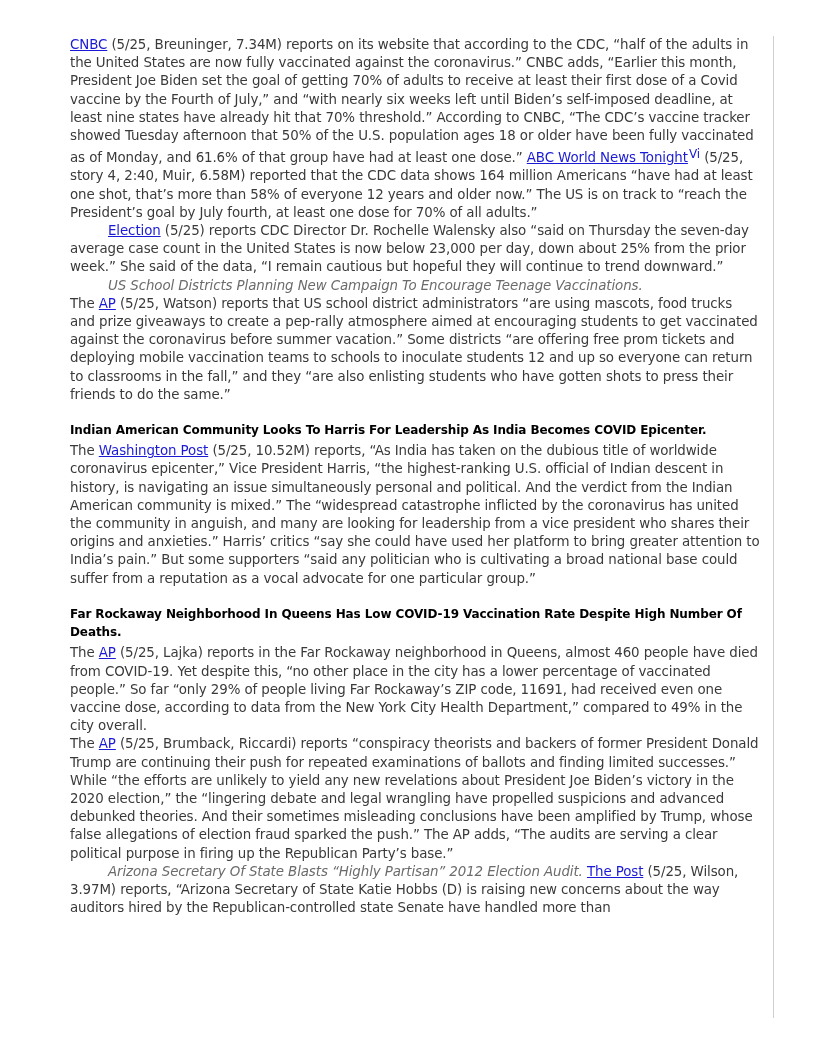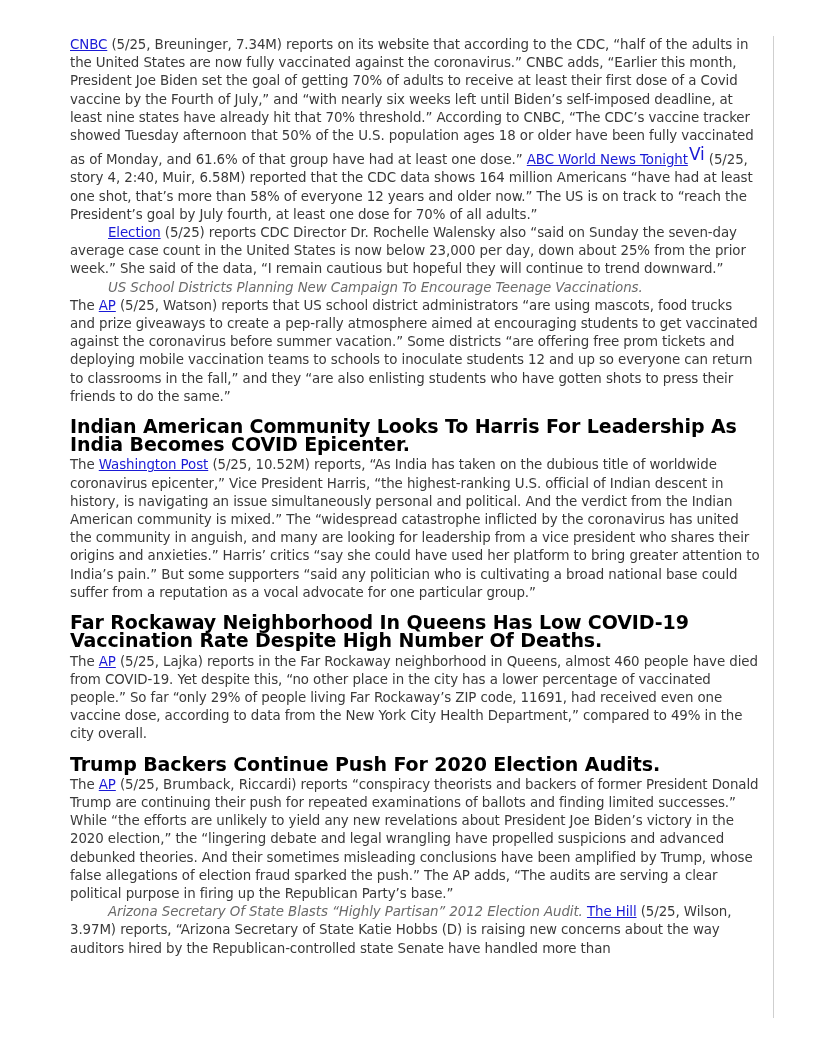--- a/index.html
+++ b/index.html
@@ -6,44 +6,43 @@
   body { width: 816px; height: 1056px; position: relative; overflow: hidden; }
   .page {
     position: absolute; left: 70px; top: 36px; width: 690px;
     font-family: "DejaVu Sans", sans-serif; font-size: 13.4px; line-height: 18.2px;
     color: #3a3a3a; letter-spacing: -0.1px;
   }
   .rule { position: absolute; left: 773px; top: 36px; width: 1px; height: 982px; background: #cfcfcf; }
   p { margin: 0; }
   .indent { text-indent: 38px; }
   a { color: #1a1ad6; }
-  .sup { font-size: 17px; color: #1a1ad6; vertical-align: 4px; margin-left: 1px; }
+  .sup { font-size: 12px; color: #1a1ad6; vertical-align: 4px; margin-left: 1px; }
   .subhead { font-weight: normal; font-style: italic; color: #6b6b6b; }
   h3 {
-    margin: 11px 0 3px 0; font-size: 19px; line-height: 18.2px; font-weight: bold; color: #000;
+    margin: 17px 0 3px 0; font-size: 12px; line-height: 18.2px; font-weight: bold; color: #000;
   }
 </style>
 </head>
 <body>
 
 <div class="rule"></div>
 
 <div class="page">
 
   <p><a href="#">CNBC</a><span> (5/25, Breuninger, 7.34M) reports on its website that according to the CDC, “half of the adults in the United States are now fully vaccinated against the coronavirus.” CNBC adds, “Earlier this month, President Joe Biden set the goal of getting 70% of adults to receive at least their first dose of a Covid vaccine by the Fourth of July,” and “with nearly six weeks left until Biden’s self-imposed deadline, at least nine states have already hit that 70% threshold.” According to CNBC, “The CDC’s vaccine tracker showed Tuesday afternoon that 50% of the U.S. population ages 18 or older have been fully vaccinated as of Monday, and 61.6% of that group have had at least one dose.” </span><a href="#">ABC World News Tonight</a><span class="sup">Vi</span><span> (5/25, story 4, 2:40, Muir, 6.58M) reported that the CDC data shows 164 million Americans “have had at least one shot, that’s more than 58% of everyone 12 years and older now.” The US is on track to “reach the President’s goal by July fourth, at least one dose for 70% of all adults.”</span></p>
 
-  <p class="indent"><a href="#">Election</a><span> (5/25) reports CDC Director Dr. Rochelle Walensky also “said on Sunday the seven-day average case count in the United States is now below 23,000 per day, down about 25% from the prior week.” She said of the data, “I remain cautious but hopeful they will continue to trend downward.”</span></p>
+  <p class="indent"><a href="#">Election</a><span> (5/25) reports CDC Director Dr. Rochelle Walensky also “said on Thursday the seven-day average case count in the United States is now below 23,000 per day, down about 25% from the prior week.” She said of the data, “I remain cautious but hopeful they will continue to trend downward.”</span></p>
 
   <p class="indent"><span class="subhead">US School Districts Planning New Campaign To Encourage Teenage Vaccinations.</span></p>
   <p><span>The </span><a href="#">AP</a><span> (5/25, Watson) reports that US school district administrators “are using mascots, food trucks and prize giveaways to create a pep-rally atmosphere aimed at encouraging students to get vaccinated against the coronavirus before summer vacation.” Some districts “are offering free prom tickets and deploying mobile vaccination teams to schools to inoculate students 12 and up so everyone can return to classrooms in the fall,” and they “are also enlisting students who have gotten shots to press their friends to do the same.”</span></p>
 
   <h3>Indian American Community Looks To Harris For Leadership As India Becomes COVID Epicenter.</h3>
   <p><span>The </span><a href="#">Washington Post</a><span> (5/25, 10.52M) reports, “As India has taken on the dubious title of worldwide coronavirus epicenter,” Vice President Harris, “the highest-ranking U.S. official of Indian descent in history, is navigating an issue simultaneously personal and political. And the verdict from the Indian American community is mixed.” The “widespread catastrophe inflicted by the coronavirus has united the community in anguish, and many are looking for leadership from a vice president who shares their origins and anxieties.” Harris’ critics “say she could have used her platform to bring greater attention to India’s pain.” But some supporters “said any politician who is cultivating a broad national base could suffer from a reputation as a vocal advocate for one particular group.”</span></p>
 
   <h3>Far Rockaway Neighborhood In Queens Has Low COVID-19 Vaccination Rate Despite High Number Of Deaths.</h3>
   <p><span>The </span><a href="#">AP</a><span> (5/25, Lajka) reports in the Far Rockaway neighborhood in Queens, almost 460 people have died from COVID-19. Yet despite this, “no other place in the city has a lower percentage of vaccinated people.” So far “only 29% of people living Far Rockaway’s ZIP code, 11691, had received even one vaccine dose, according to data from the New York City Health Department,” compared to 49% in the city overall.</span></p>
 
-  <h3>Trump Backers Continue Push For 2020 Election Audits.</h3>
   <p><span>The </span><a href="#">AP</a><span> (5/25, Brumback, Riccardi) reports “conspiracy theorists and backers of former President Donald Trump are continuing their push for repeated examinations of ballots and finding limited successes.” While “the efforts are unlikely to yield any new revelations about President Joe Biden’s victory in the 2020 election,” the “lingering debate and legal wrangling have propelled suspicions and advanced debunked theories. And their sometimes misleading conclusions have been amplified by Trump, whose false allegations of election fraud sparked the push.” The AP adds, “The audits are serving a clear political purpose in firing up the Republican Party’s base.”</span></p>
 
-  <p class="indent"><span class="subhead">Arizona Secretary Of State Blasts “Highly Partisan” 2012 Election Audit.</span> <a href="#">The Hill</a><span> (5/25, Wilson, 3.97M) reports, “Arizona Secretary of State Katie Hobbs (D) is raising new concerns about the way auditors hired by the Republican-controlled state Senate have handled more than</span></p>
+  <p class="indent"><span class="subhead">Arizona Secretary Of State Blasts “Highly Partisan” 2012 Election Audit.</span> <a href="#">The Post</a><span> (5/25, Wilson, 3.97M) reports, “Arizona Secretary of State Katie Hobbs (D) is raising new concerns about the way auditors hired by the Republican-controlled state Senate have handled more than</span></p>
 
 </div>
 
 </body></html>

